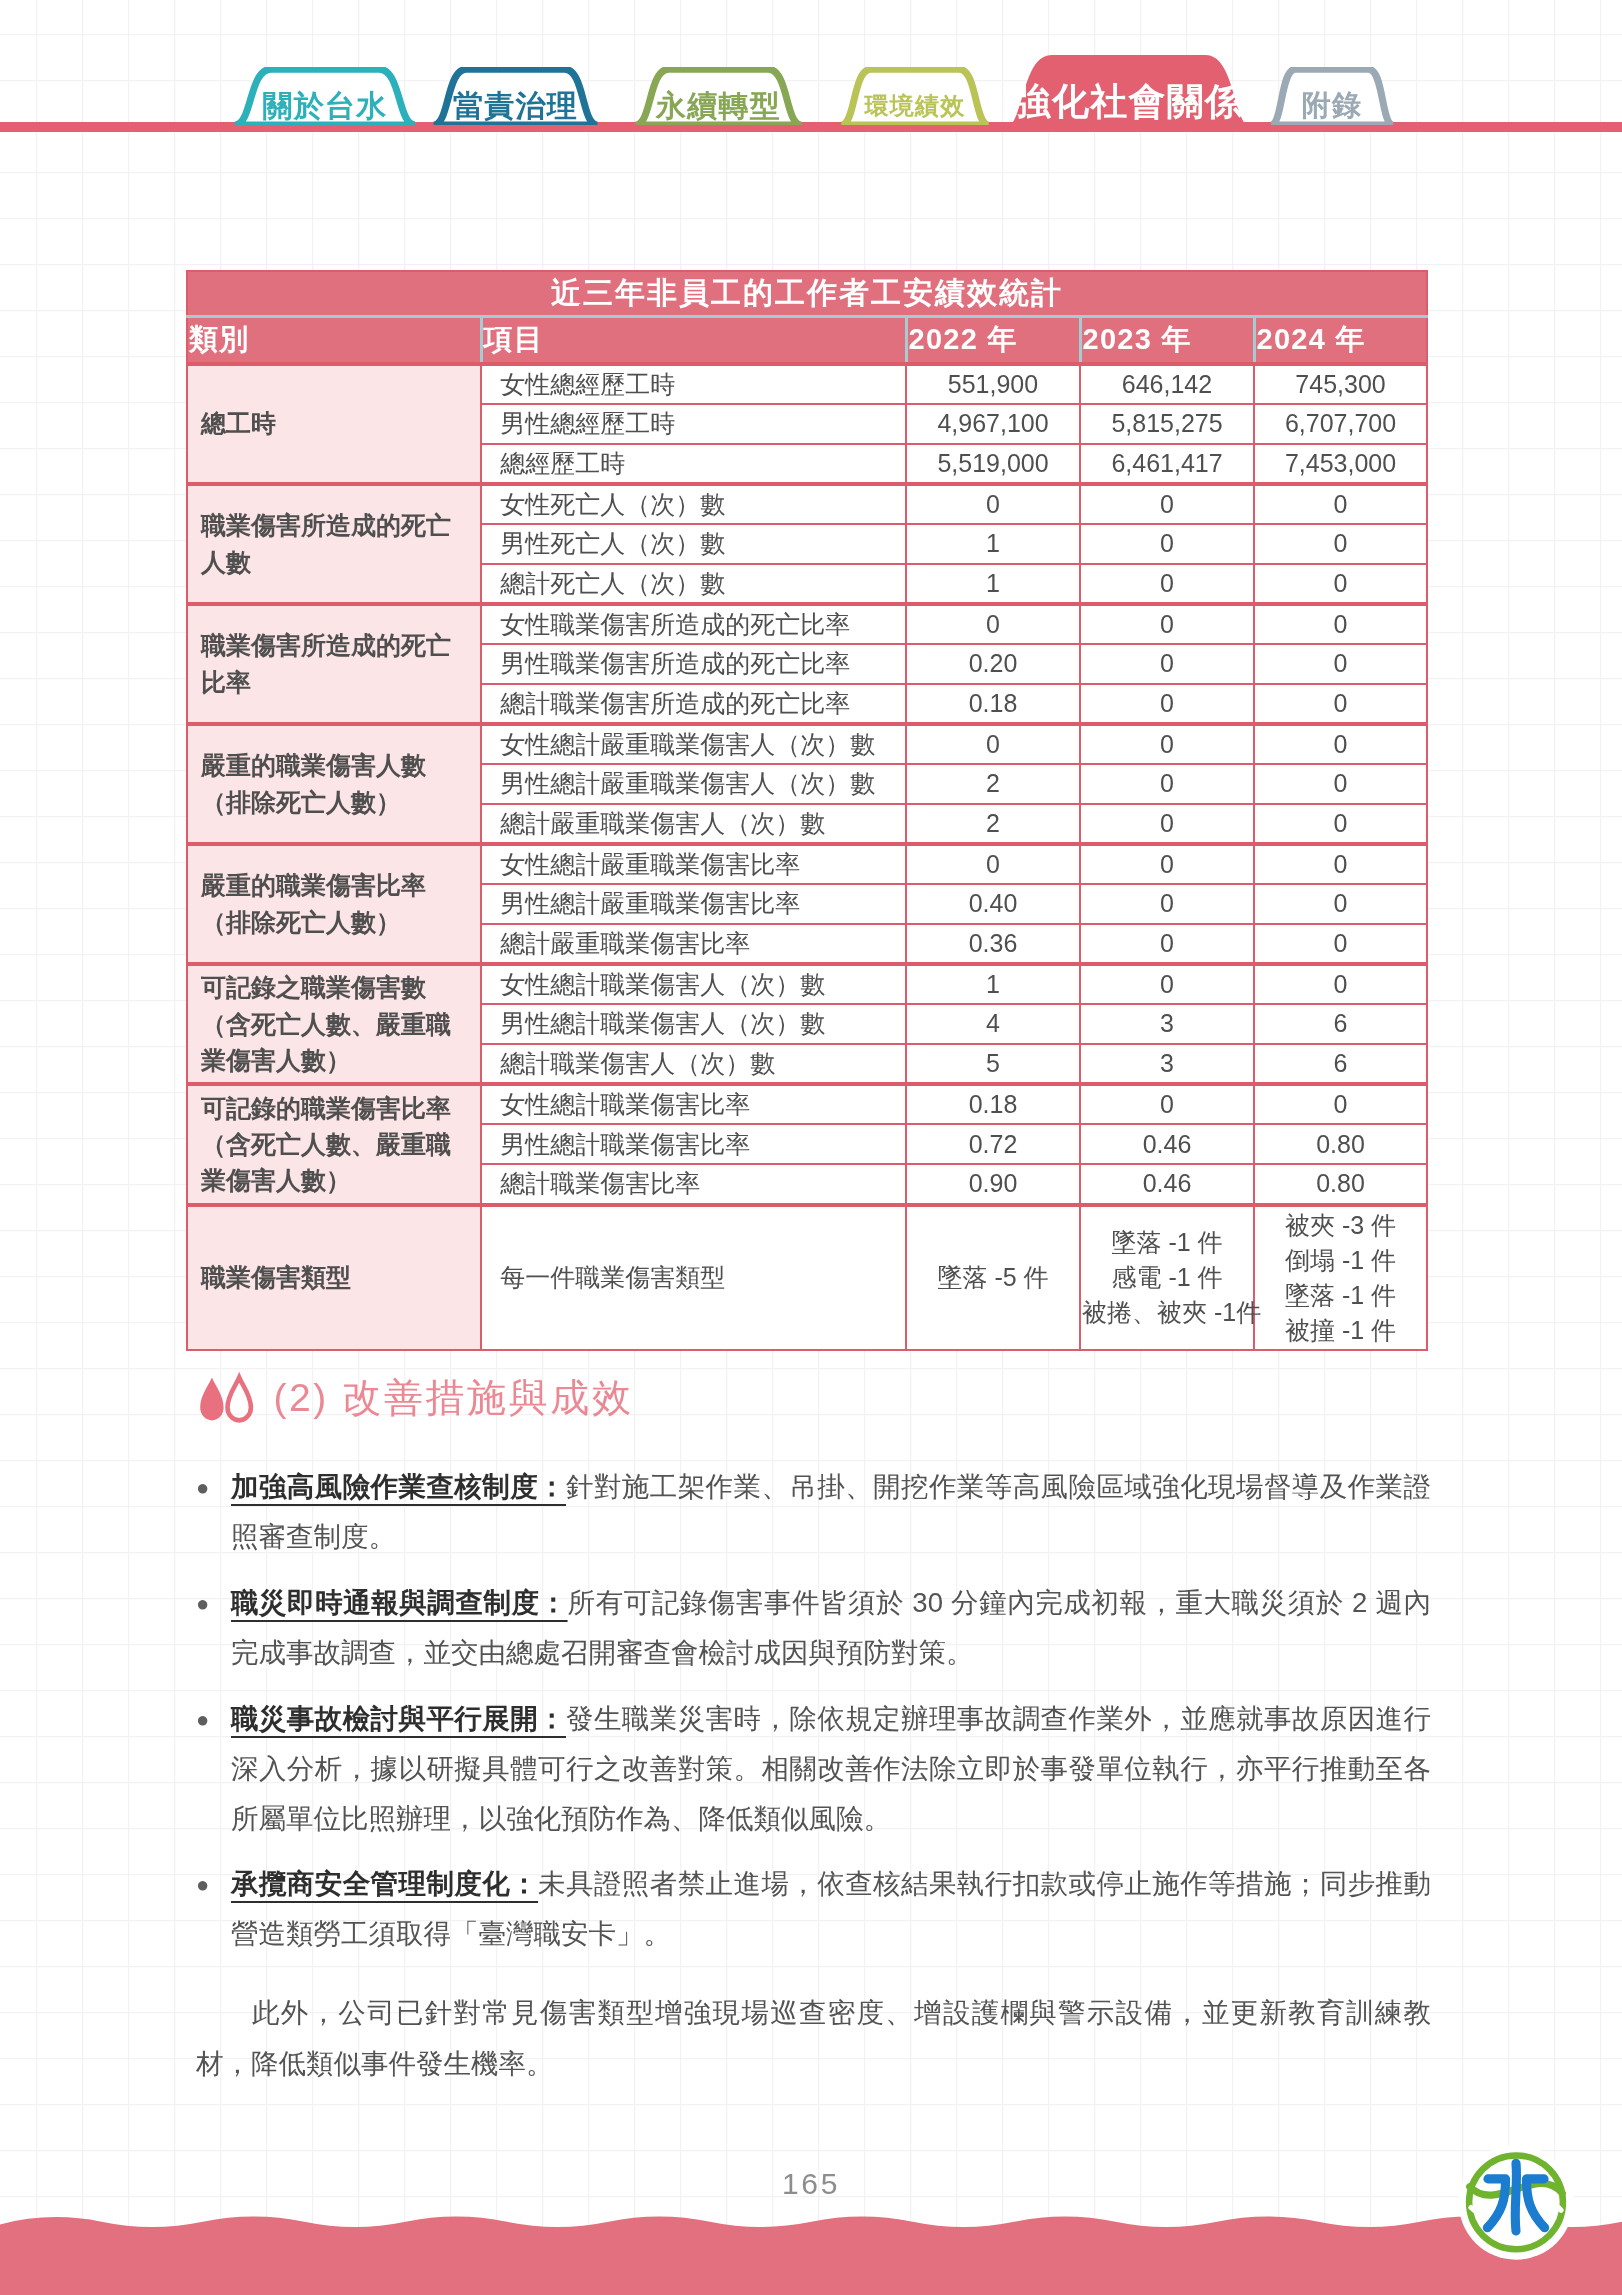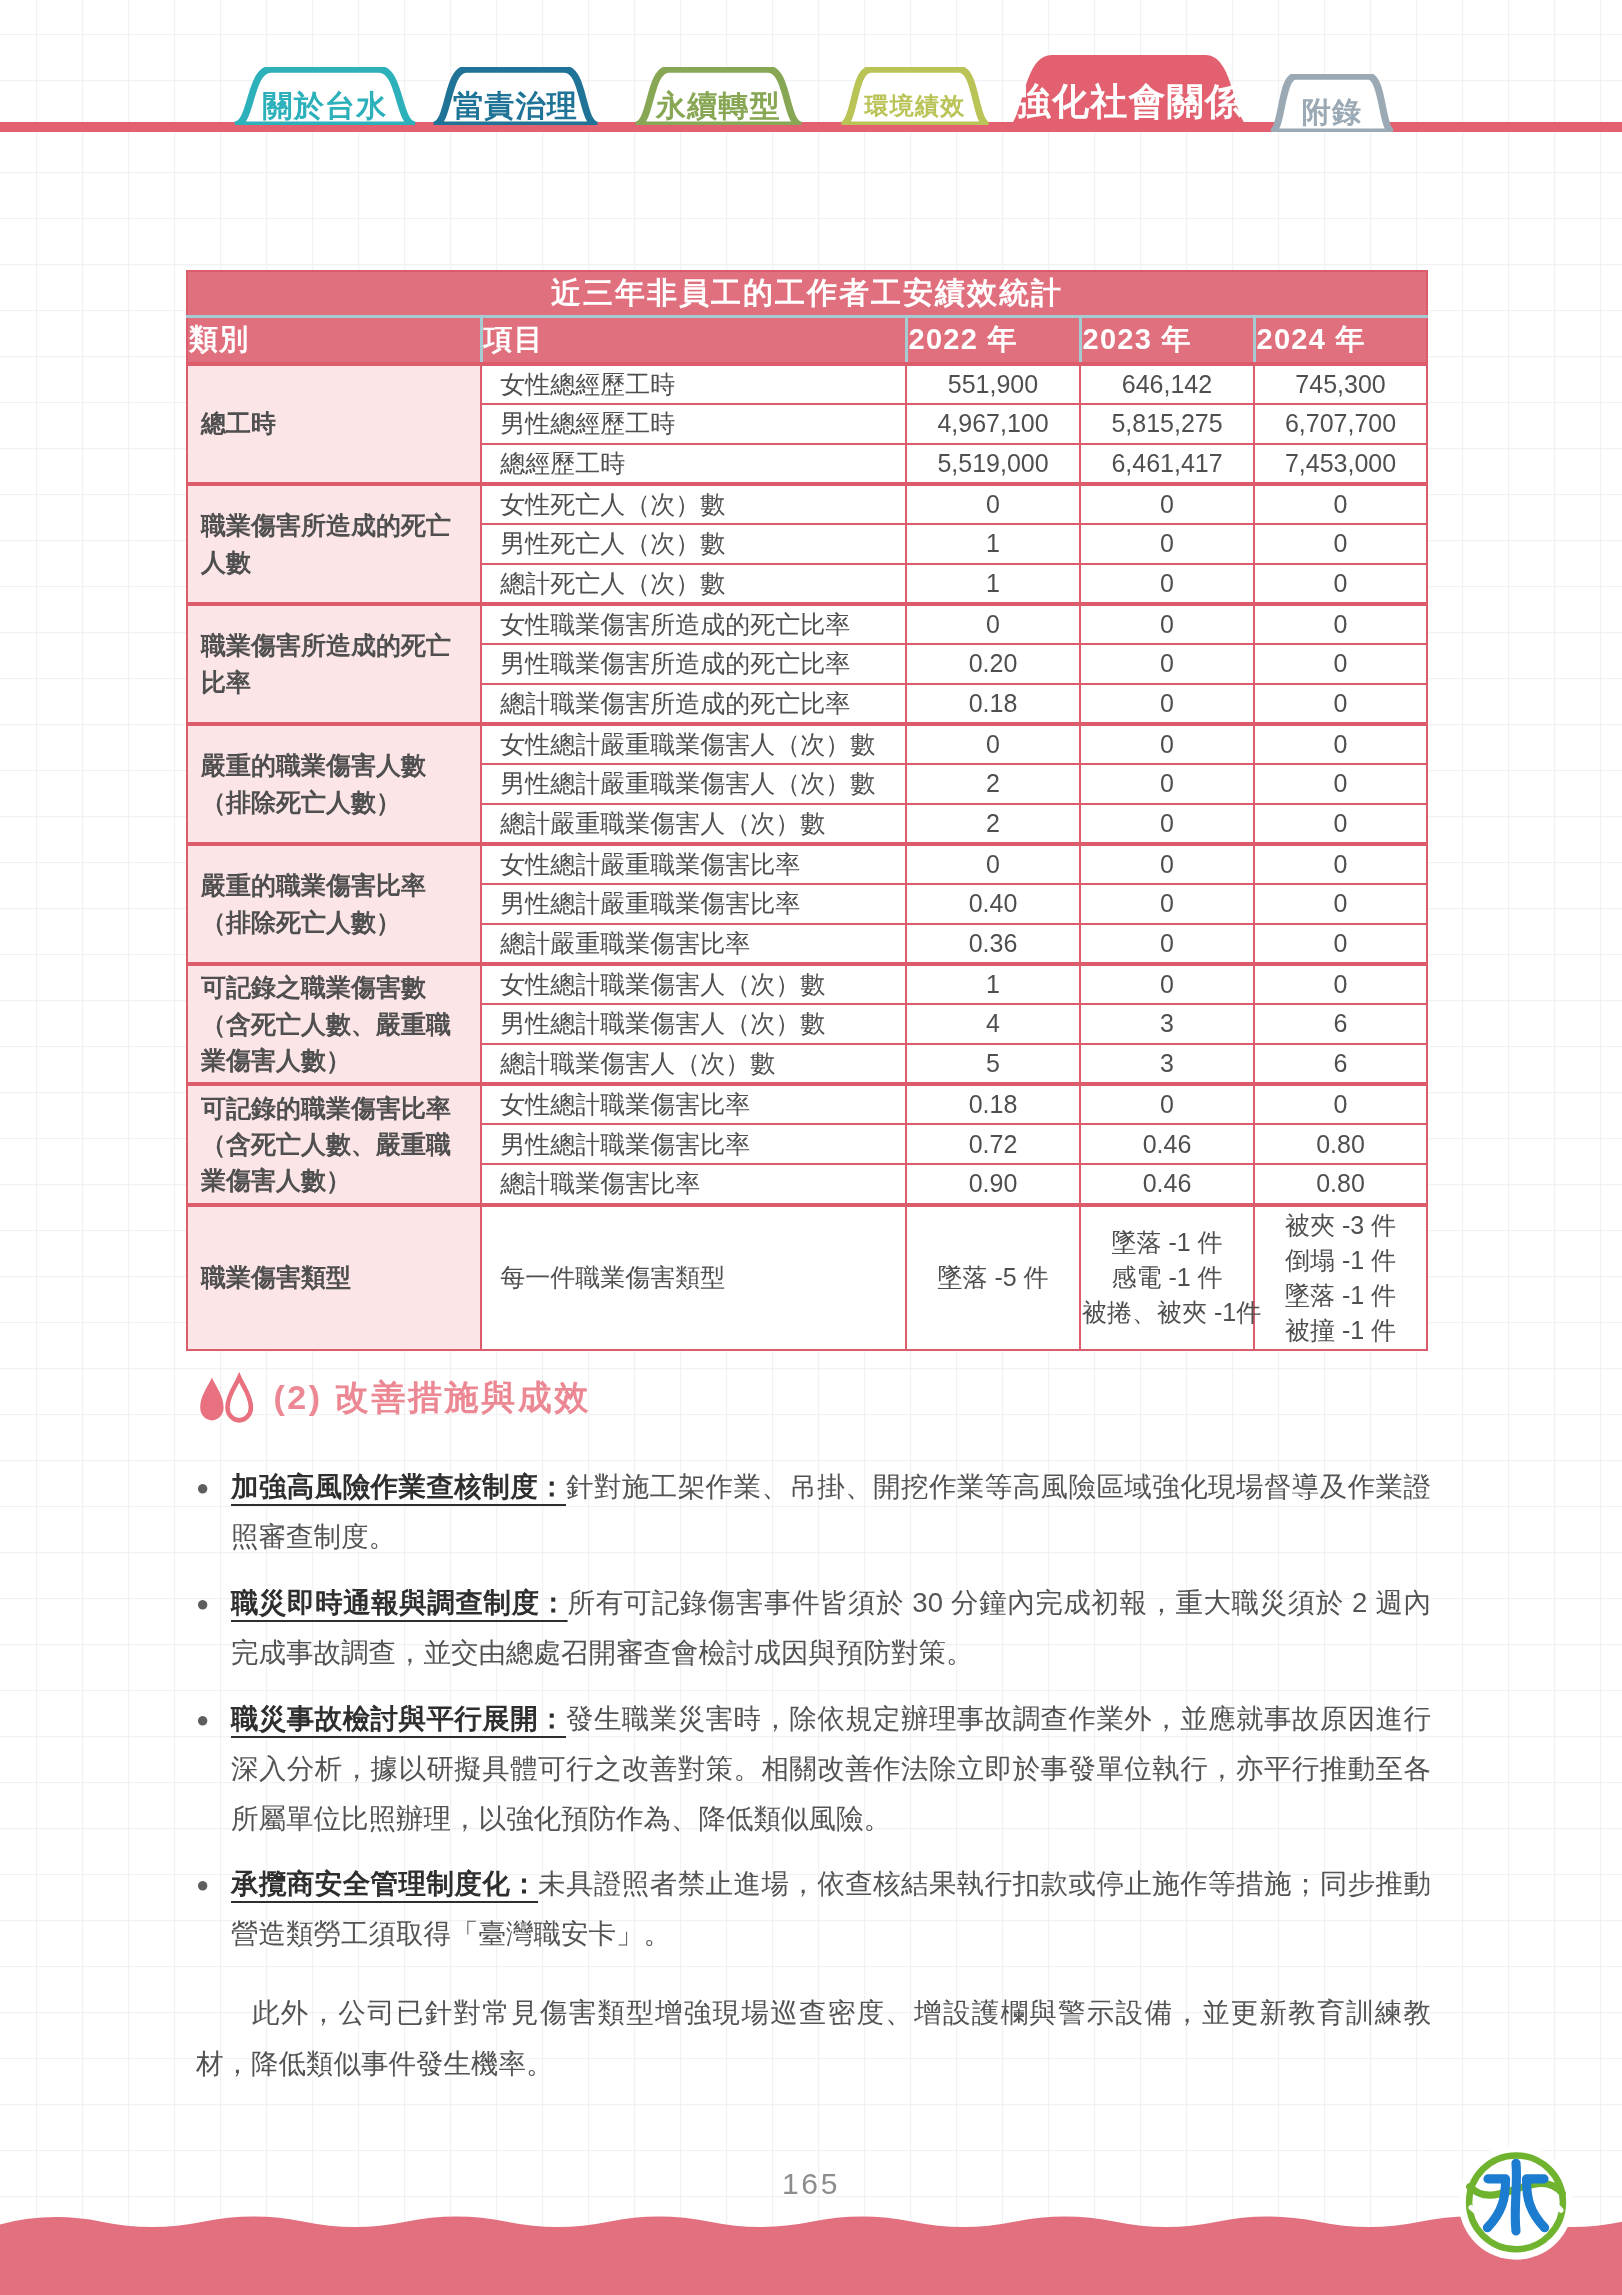--- a/index.html
+++ b/index.html
@@ -49,21 +49,21 @@
   td.cat{
     background:#fce5e7;color:#e9808c;font-weight:bold;
     padding:3.9px 13px;line-height:1.45;font-size:25px;
   }
   td.item{padding-left:18.3px;text-align:left;background:#ffffff;}
   td.val{text-align:center;background:#ffffff;line-height:1.4;}
   td.val .vline{white-space:nowrap;}
   
   .content{position:absolute;left:196px;top:1368px;width:1235px;color:#525252;}
   .sec-head{display:flex;align-items:center;gap:14.4px;height:60px;}
-  .sec-title{color:#ec8893;font-size:34px;font-weight:bold;letter-spacing:2.6px;}
+  .sec-title{color:#ec8893;font-size:39px;font-weight:normal;letter-spacing:2.6px;}
   .intro,.closing{
     font-size:27.5px;line-height:1.85;text-align:justify;text-indent:56px;color:#535353;
   }
   .intro{margin-top:27.5px;}
   .closing{margin-top:29px;}
   .bullets{margin-top:34px;}
   .bullet{display:flex;gap:13px;margin-bottom:15.7px;}
   .bullet-marker{flex:0 0 22px;color:#5e5e5e;font-size:22px;line-height:51px;}
   .bullet-text{font-size:27.5px;line-height:1.82;text-align:justify;color:#535353;}
   .bullet-lead{
@@ -109,21 +109,21 @@
           <path d="M3,80 C22,80 18,3 42,3 L158,3 C182,3 178,80 197,80 Z" fill="#ffffff" stroke="#b9c356" stroke-width="7" vector-effect="non-scaling-stroke"></path>
         </svg>
         <span class="tab-label" style="color: rgb(185, 195, 86); font-size: 24px;">環境績效</span>
       </div>
       <div class="tab" style="left: 996px; top: 52px; width: 265px; height: 80px; z-index: 3;">
         <svg viewBox="0 0 200 80" preserveAspectRatio="none">
           <path d="M3,80 C22,80 18,3 42,3 L158,3 C182,3 178,80 197,80 Z" fill="#e2606f"></path>
         </svg>
         <span class="tab-label" style="color: rgb(255, 255, 255); font-size: 37px;">強化社會關係</span>
       </div>
-      <div class="tab" style="left: 1269px; top: 74px; width: 126px; height: 58px; z-index: 2;">
+      <div class="tab" style="left: 1269px; top: 67px; width: 126px; height: 58px; z-index: 2;">
         <svg viewBox="0 0 200 80" preserveAspectRatio="none">
           <path d="M3,80 C22,80 18,3 42,3 L158,3 C182,3 178,80 197,80 Z" fill="#ffffff" stroke="#9aa9b4" stroke-width="7" vector-effect="non-scaling-stroke"></path>
         </svg>
         <span class="tab-label" style="color: rgb(154, 169, 180); font-size: 29px;">附錄</span>
       </div>
     </div>
 
   <table class="safety-table">
     <colgroup>
       <col style="width:294px">

